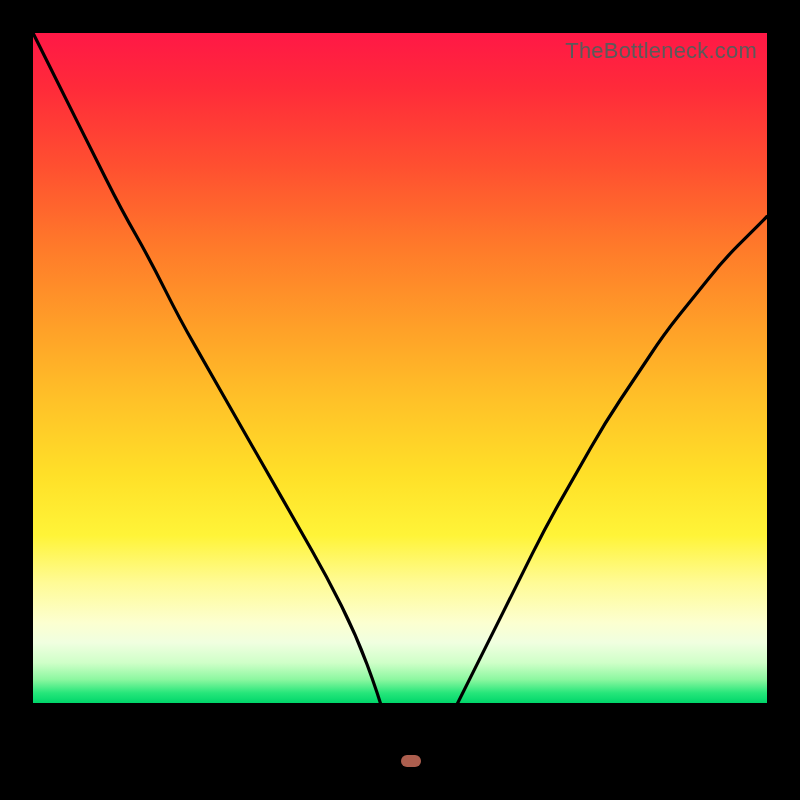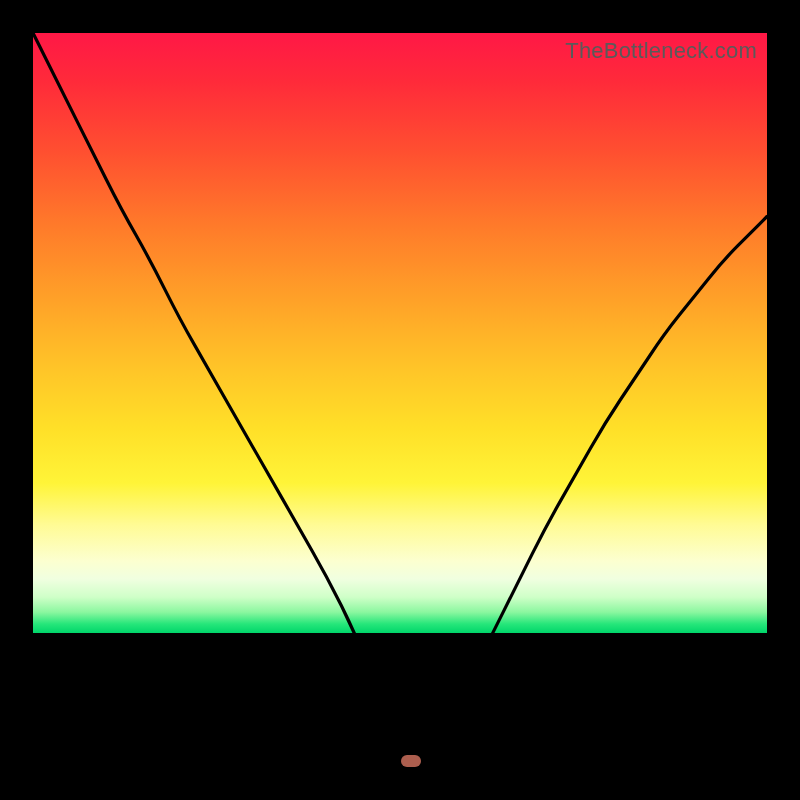--- a/index.html
+++ b/index.html
@@ -15,21 +15,21 @@
     position: relative;
     width: 800px;
     height: 800px;
     background: #000;
   }
   .plot-area {
     position: absolute;
     left: 33px;
     top: 33px;
     width: 734px;
-    height: 600px;
+    height: 670px;
     
     background: linear-gradient(
       to bottom,
       #ff1846 0%,
       #ff2a3a 8%,
       #ff5030 20%,
       #ff7a2a 32%,
       #ffa028 44%,
       #ffc228 55%,
       #ffe028 66%,

